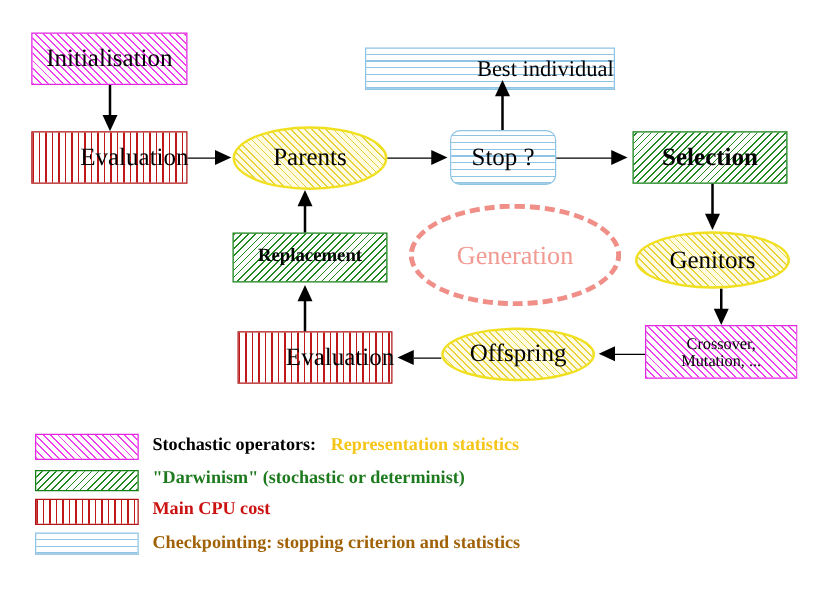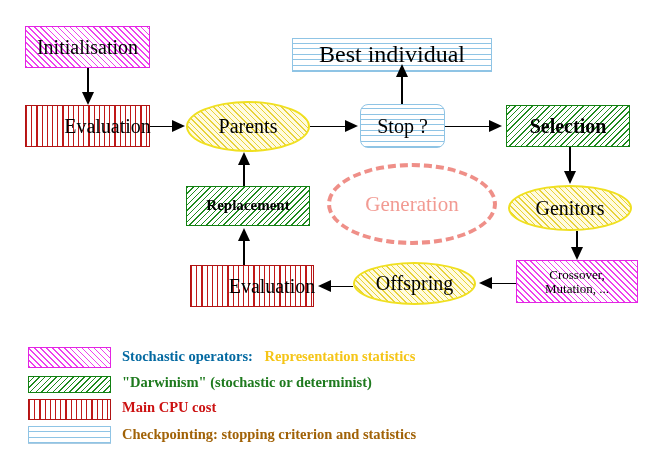--- a/index.html
+++ b/index.html
@@ -129,21 +129,21 @@
   </div>
 
   <div class="node fill-red" style="left:25px; top:105px; width:125px; height:42px; font-size:20px;">
     <span class="node-text">Evaluation</span>
   </div>
 
   <div class="node fill-yellow ellipse" style="left:186px; top:101px; width:124px; height:51px; font-size:20px;">
     <span class="node-text">Parents</span>
   </div>
 
-  <div class="node fill-blue" style="left:292px; top:38px; width:200px; height:34px; font-size:24px;">
+  <div class="node fill-blue" style="left:292px; top:38px; width:200px; height:34px; font-size:18px;justify-content:flex-end;">
     <span class="node-text">Best individual</span>
   </div>
 
   <div class="node fill-blue rounded" style="left:360px; top:104px; width:85px; height:44px; font-size:20px;">
     <span class="node-text">Stop ?</span>
   </div>
 
   <div class="node fill-green" style="left:506px; top:105px; width:124px; height:42px; font-size:20px;">
     <span class="node-text">Selection</span>
   </div>
@@ -201,21 +201,21 @@
   <div class="arrow-head ah-left" style="left:318px; top:280px;"></div>
 
   <div class="arrow-line" style="left:243px; top:238px; width:1.5px; height:27px;"></div>
   <div class="arrow-head ah-up" style="left:238px; top:228px;"></div>
 
   <div class="arrow-line" style="left:243px; top:162px; width:1.5px; height:24px;"></div>
   <div class="arrow-head ah-up" style="left:238px; top:152px;"></div>
 
   <div class="legend-swatch fill-magenta" style="left:28px; top:347px; width:83px; height:21px;"></div>
   <div class="legend-label" style="left:122px; top:348px;">
-    <span class="part1" style="color:#0369a1;margin-top:32px;">Stochastic operators:</span>
+    <span class="part1" style="color:#000000;margin-top:32px;">Stochastic operators:</span>
     <span class="part2" style="color:#f5c518; margin-left:8px;">Representation statistics</span>
   </div>
 
   <div class="legend-swatch fill-green" style="left:28px; top:376px; width:83px; height:17px;"></div>
   <div class="legend-label" style="left:122px; top:374px;">
     <span style="color:#1e7a1e;">"Darwinism" (stochastic or determinist)</span>
   </div>
 
   <div class="legend-swatch fill-red" style="left:28px; top:399px; width:83px; height:21px;"></div>
   <div class="legend-label" style="left:122px; top:399px;">

